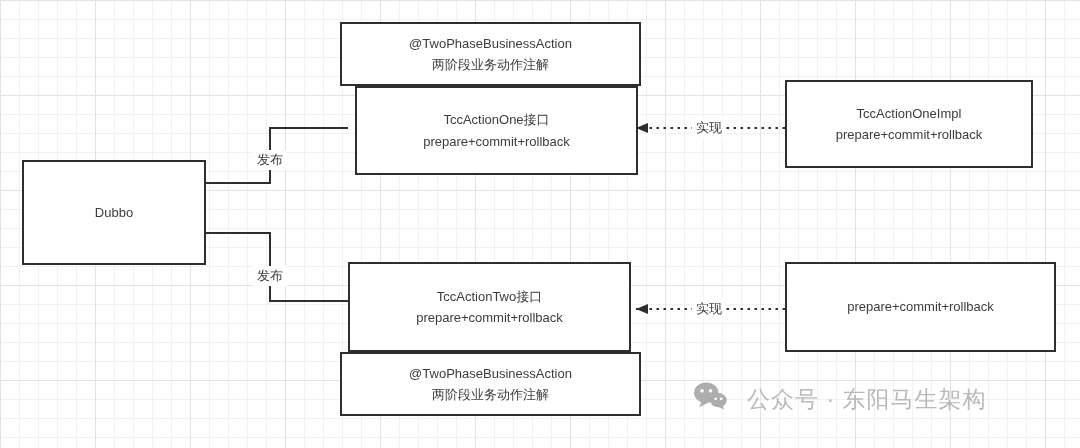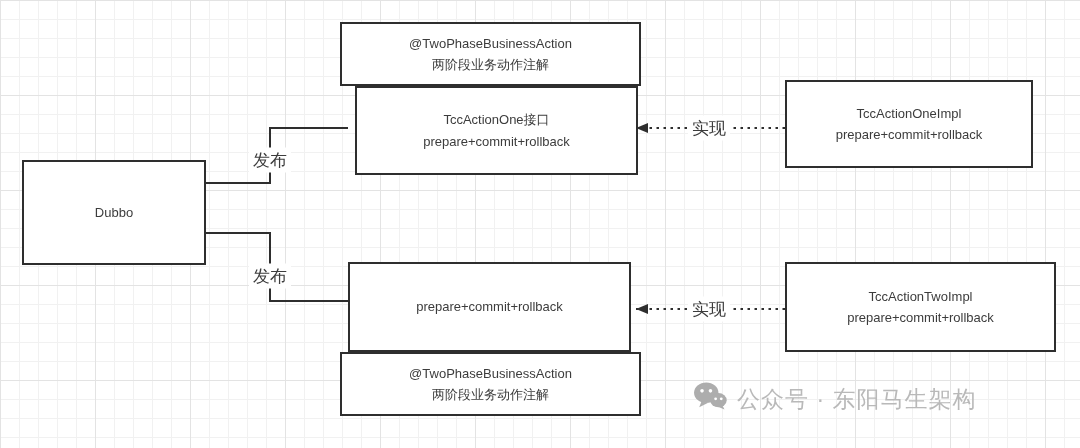--- a/index.html
+++ b/index.html
@@ -37,31 +37,31 @@
     color: #3c3c3c;
     font-size: 13px;
     line-height: 1.65;
   }
   .node .line { white-space: nowrap; }
   .edge-label {
     position: absolute;
     transform: translate(-50%, -50%);
     background: #ffffff;
     padding: 1px 4px;
-    font-size: 17px;
+    font-size: 13px;
     color: #3c3c3c;
     white-space: nowrap;
   }
   .watermark {
     position: absolute;
     left: 693px;
     top: 381px;
     display: flex;
     align-items: center;
-    gap: 10px;
+    gap: 20px;
     color: #b9b9b9;
     font-size: 23px;
     letter-spacing: 1px;
     white-space: nowrap;
   }
   .watermark .wicon { flex: 0 0 auto; display: inline-block; }
 </style>
 </head>
 <body>
 
@@ -92,25 +92,25 @@
   <div class="node" style="left:785px; top:80px; width:248px; height:88px;">
     <div class="line">TccActionOneImpl</div>
     <div class="line">prepare+commit+rollback</div>
   </div>
 
   <div class="node" style="left:22px; top:160px; width:184px; height:105px;">
     <div class="line">Dubbo</div>
   </div>
 
   <div class="node" style="left:348px; top:262px; width:283px; height:90px;">
+    <div class="line">TccActionTwo接口</div>
     <div class="line">prepare+commit+rollback</div>
   </div>
 
   <div class="node" style="left:785px; top:262px; width:271px; height:90px;">
-    <div class="line">TccActionTwoImpl</div>
     <div class="line">prepare+commit+rollback</div>
   </div>
 
   <div class="node" style="left:340px; top:352px; width:301px; height:64px;">
     <div class="line">@TwoPhaseBusinessAction</div>
     <div class="line">两阶段业务动作注解</div>
   </div>
 
   <span class="edge-label" style="left:270px; top:160px;">发布</span>
   <span class="edge-label" style="left:270px; top:276px;">发布</span>

